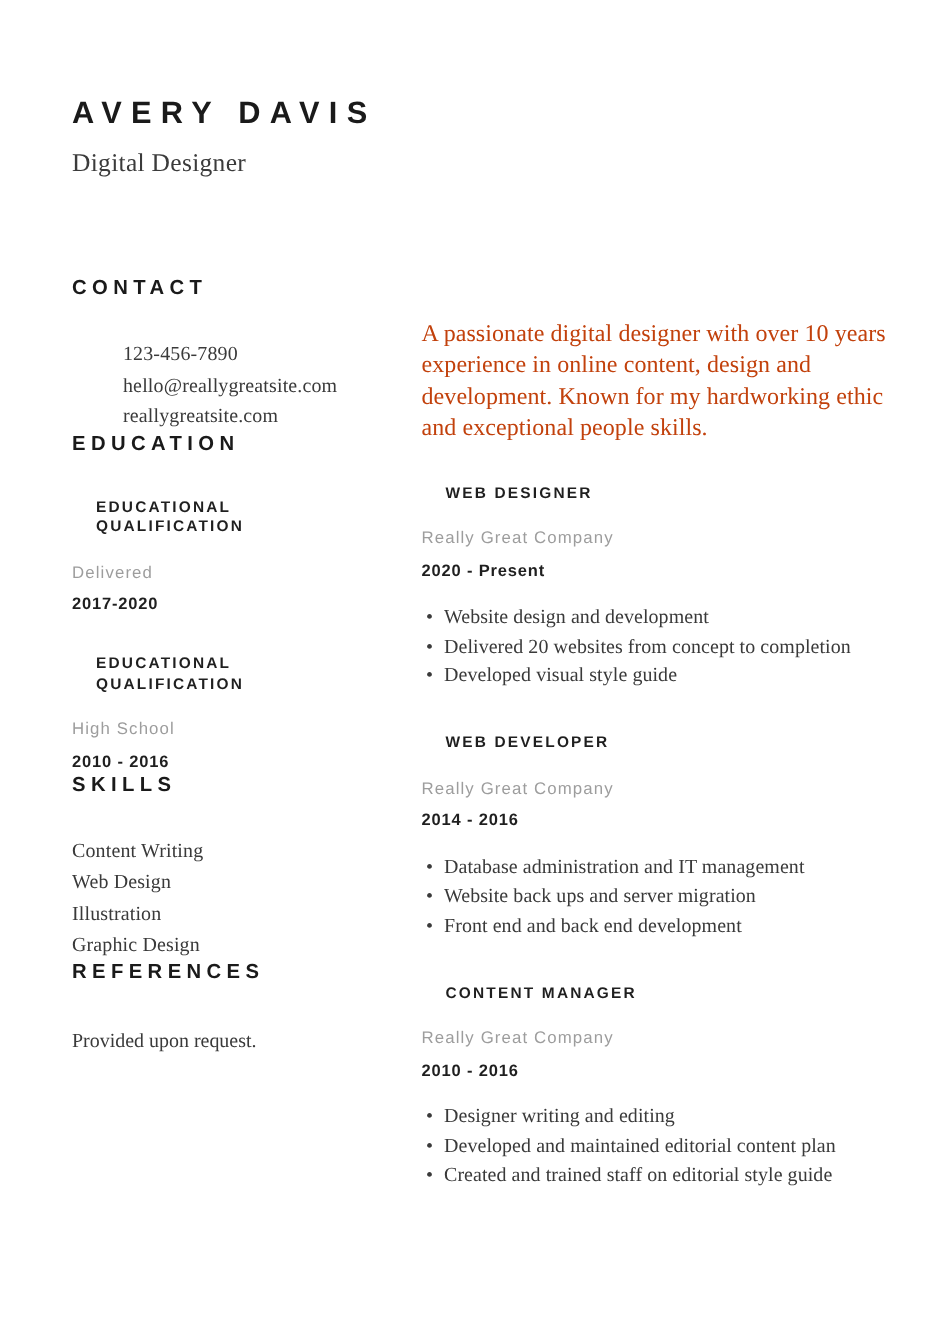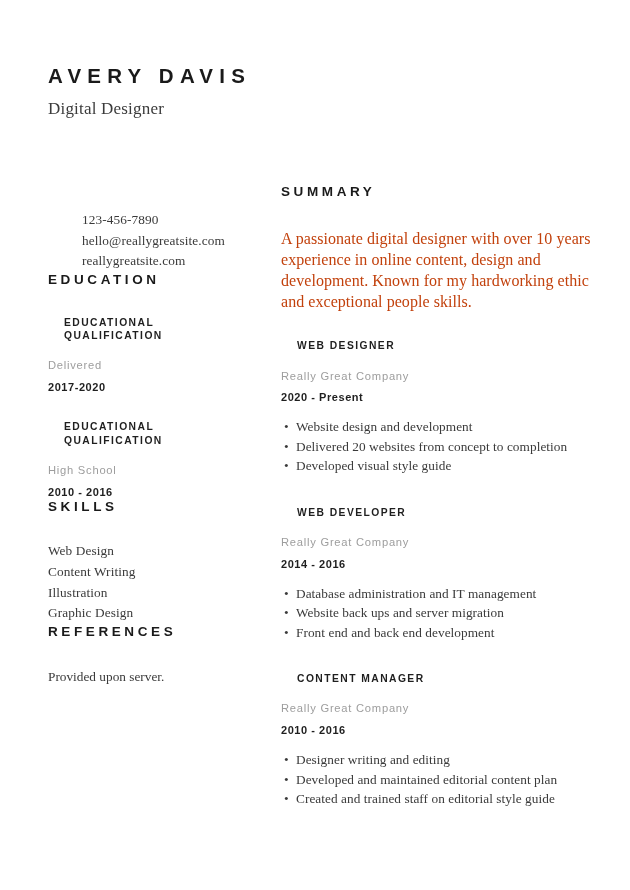--- a/index.html
+++ b/index.html
@@ -223,20 +223,21 @@
 <div class="page">
 
   <div class="header">
     <h1 class="name">AVERY DAVIS</h1>
     <div class="job-title">Digital Designer</div>
   </div>
 
   <div class="col-left">
 
     <div class="section sec-contact">
+      <h2 class="section-heading">CONTACT</h2>
       <ul class="contact-list">
         <li>123-456-7890</li>
         <li>hello@reallygreatsite.com</li>
         <li>reallygreatsite.com</li>
       </ul>
     </div>
 
     <div class="section sec-education">
       <h2 class="section-heading">EDUCATION</h2>
       <ul class="edu-list">
@@ -249,38 +250,37 @@
           <div class="entry-title">EDUCATIONAL QUALIFICATION</div>
           <div class="entry-org">High School</div>
           <div class="entry-dates">2010 - 2016</div>
         </li>
       </ul>
     </div>
 
     <div class="section sec-skills">
       <h2 class="section-heading">SKILLS</h2>
       <ul class="skills-list">
+        <li>Content Writing</li>
         <li>Web Design</li>
-        <li>Content Writing</li>
         <li>Illustration</li>
         <li>Graphic Design</li>
       </ul>
     </div>
 
     <div class="section sec-references">
       <h2 class="section-heading">REFERENCES</h2>
-      <p class="references-text">Provided upon server.</p>
+      <p class="references-text">Provided upon request.</p>
     </div>
 
   </div>
 
   <div class="col-right">
 
     <div class="section sec-summary">
-      <h2 class="section-heading">SUMMARY</h2>
       <p class="summary-text">A passionate digital designer with over 10 years experience in online content, design and development. Known for my hardworking ethic and exceptional people skills.</p>
     </div>
 
     <div class="section sec-work">
       <ul class="work-list">
 
         <li class="work-entry">
           <div class="entry-title">WEB DESIGNER</div>
           <div class="entry-org">Really Great Company</div>
           <div class="entry-dates">2020 - Present</div>

